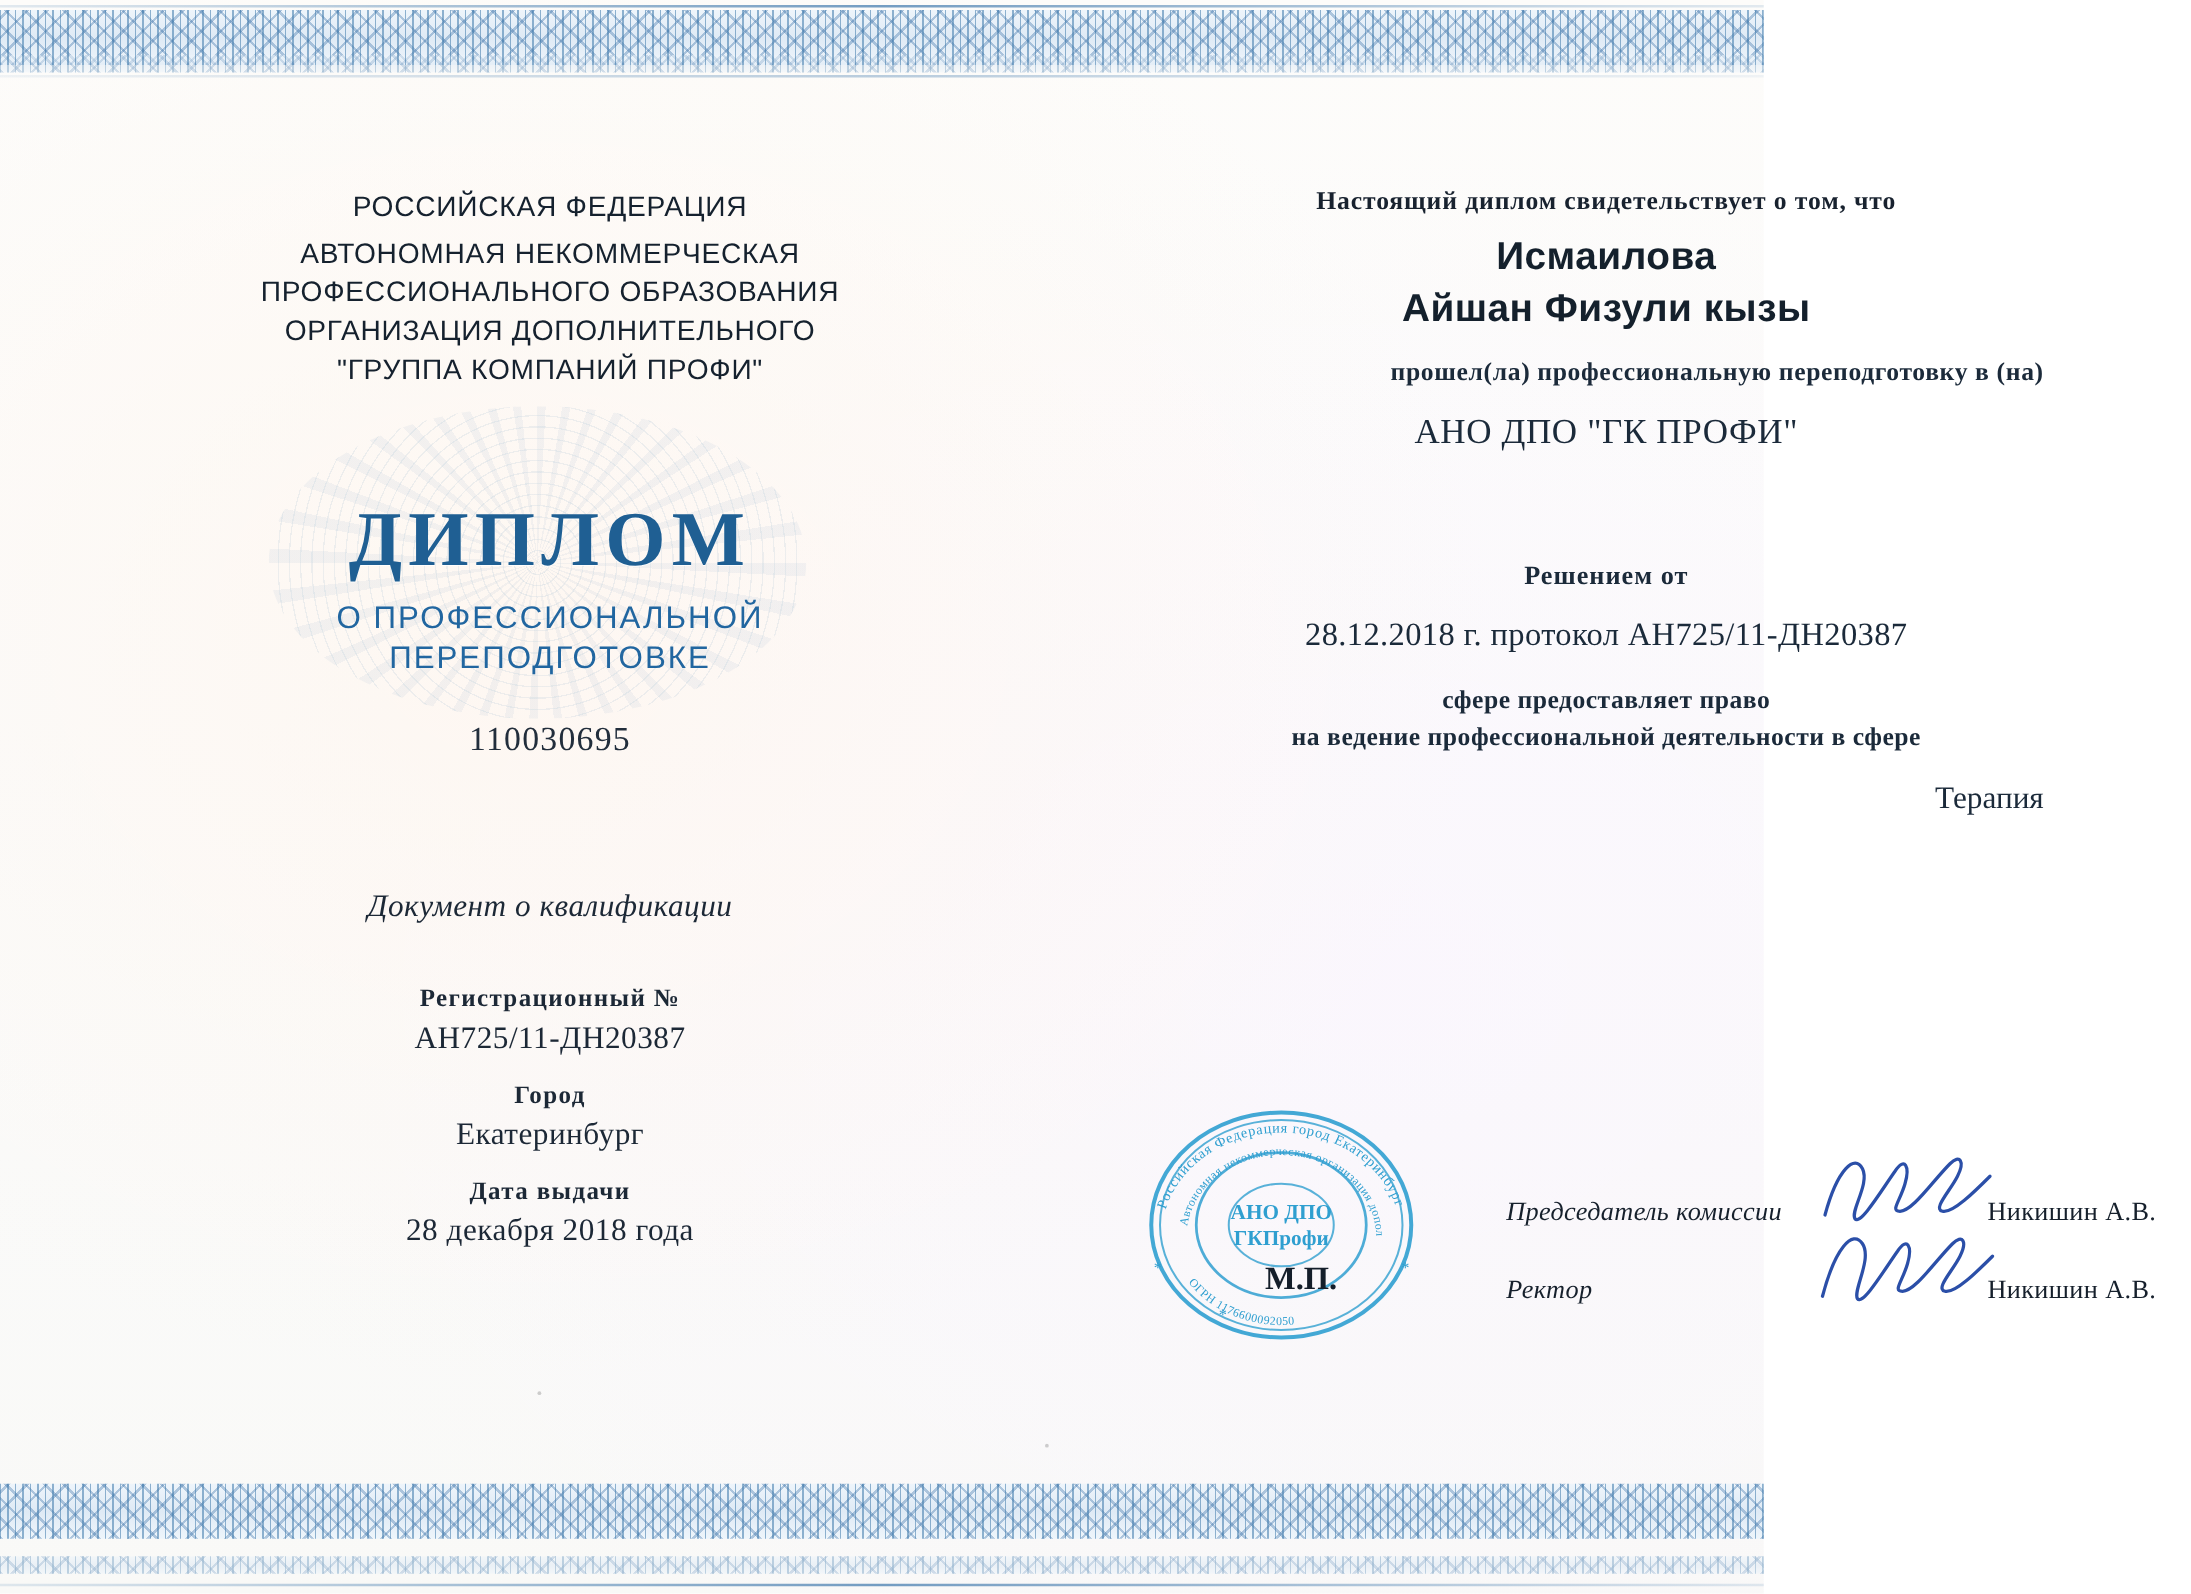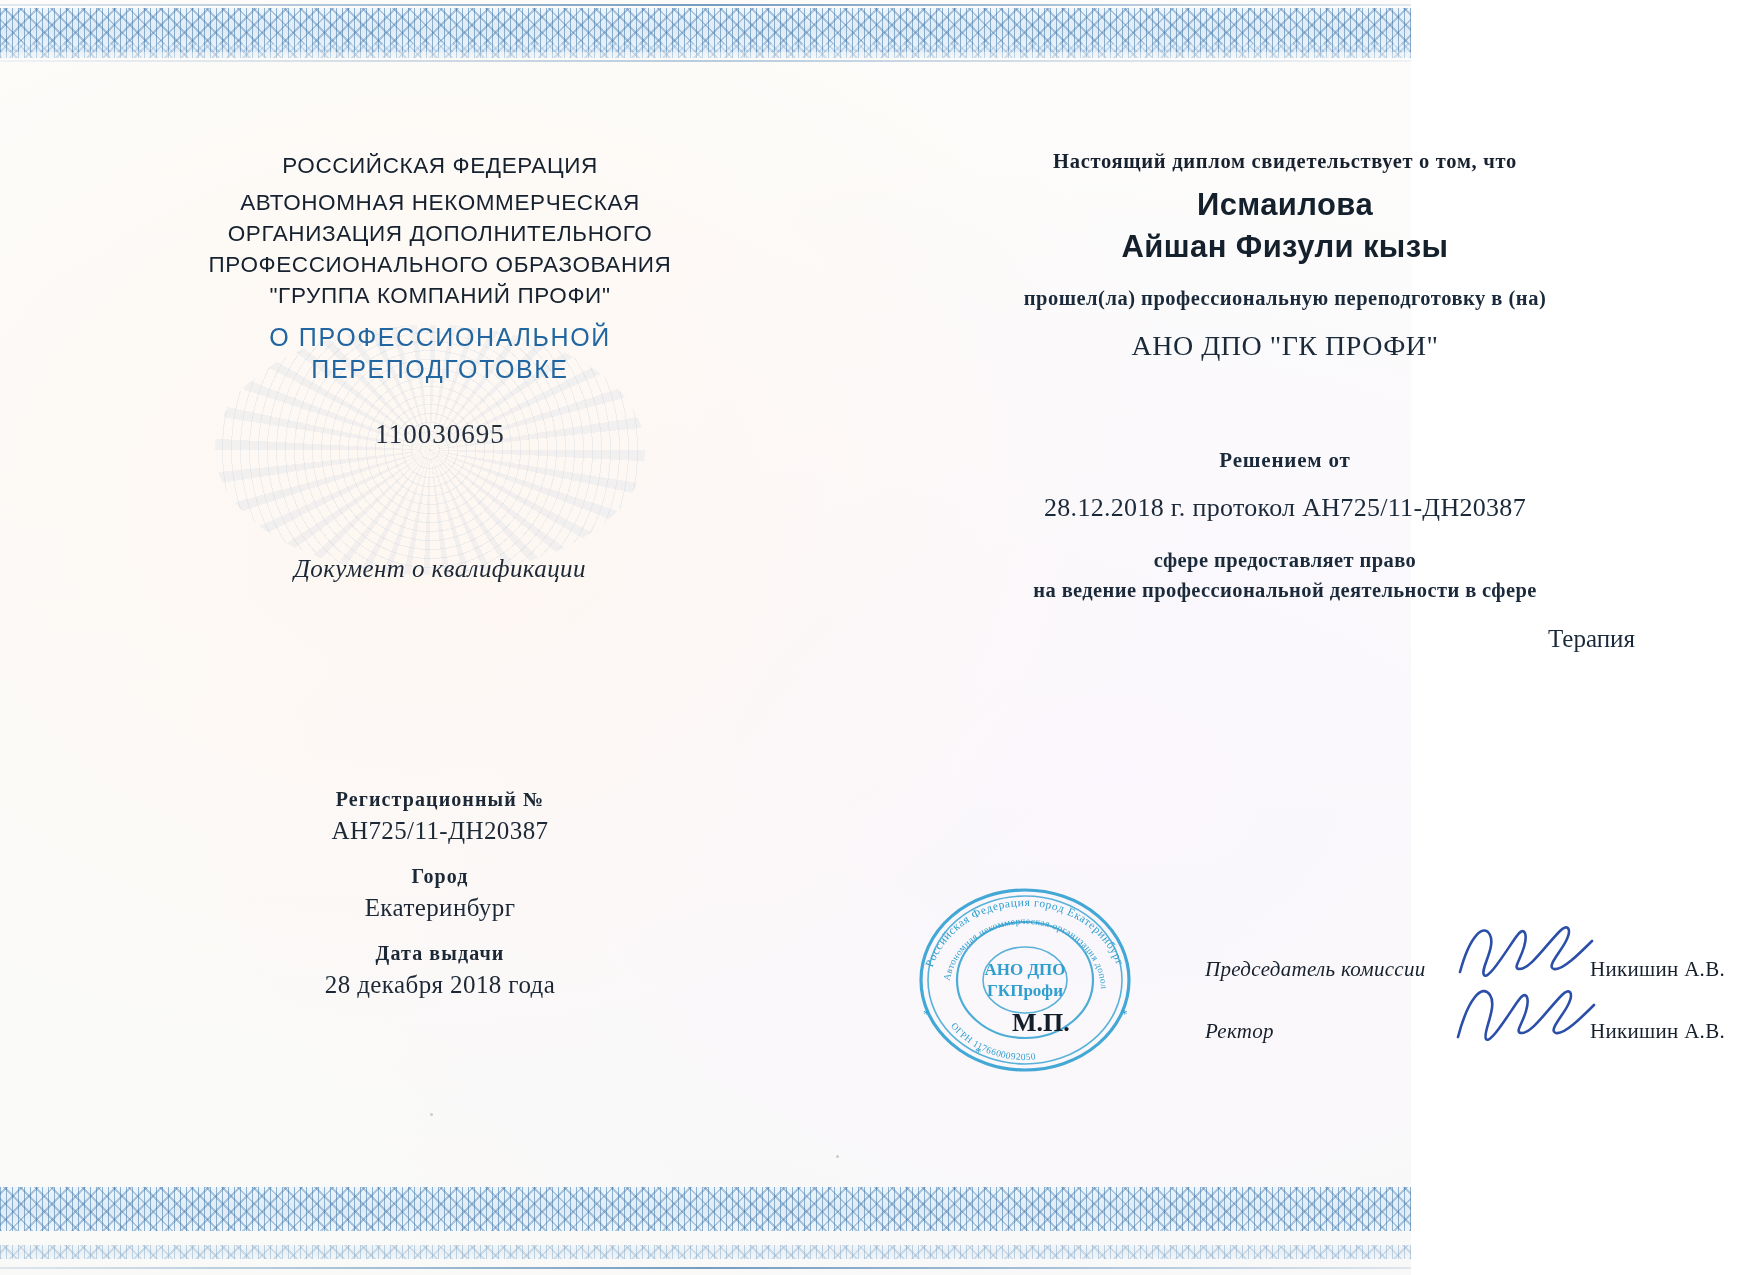--- a/index.html
+++ b/index.html
@@ -181,20 +181,21 @@
     letter-spacing: .4px;
     margin-top: 14px;
     color: #14202c;
   }
   .r-name2 { margin-top: 6px; }
   .r-passed {
     margin-top: 22px;
     font-size: 20.5px;
     font-weight: bold;
     letter-spacing: .5px;
+    text-align: right;
   }
   .r-org {
     margin-top: 20px;
     font-size: 28px;
     letter-spacing: .5px;
   }
   .r-decision {
     margin-top: 86px;
     font-size: 21px;
     font-weight: bold;
@@ -299,24 +300,25 @@
   <div class="hairline h3"></div>
   <div class="band bottom"></div>
   <div class="band bottom2"></div>
   <div class="hairline h4"></div>
 
   <div class="rosette"></div>
 
   <div class="col-left">
     <div class="org-line first">РОССИЙСКАЯ ФЕДЕРАЦИЯ</div>
     <div class="org-line">АВТОНОМНАЯ НЕКОММЕРЧЕСКАЯ</div>
+    <div class="org-line">ПРОФЕССИОНАЛЬНОГО ОБРАЗОВАНИЯ</div>
     <div class="org-line">ОРГАНИЗАЦИЯ ДОПОЛНИТЕЛЬНОГО</div>
-    <div class="org-line">ПРОФЕССИОНАЛЬНОГО ОБРАЗОВАНИЯ</div>
     <div class="org-line">"ГРУППА КОМПАНИЙ ПРОФИ"</div>
 
+    <div class="diploma-title">ДИПЛОМ</div>
     <div class="diploma-sub">О ПРОФЕССИОНАЛЬНОЙ</div>
     <div class="diploma-sub" style="margin-top:0">ПЕРЕПОДГОТОВКЕ</div>
 
     <div class="diploma-number">110030695</div>
 
     <div class="qual-doc">Документ о квалификации</div>
   </div>
 
   <div class="reg-block">
     <div class="reg-label">Регистрационный №</div>

